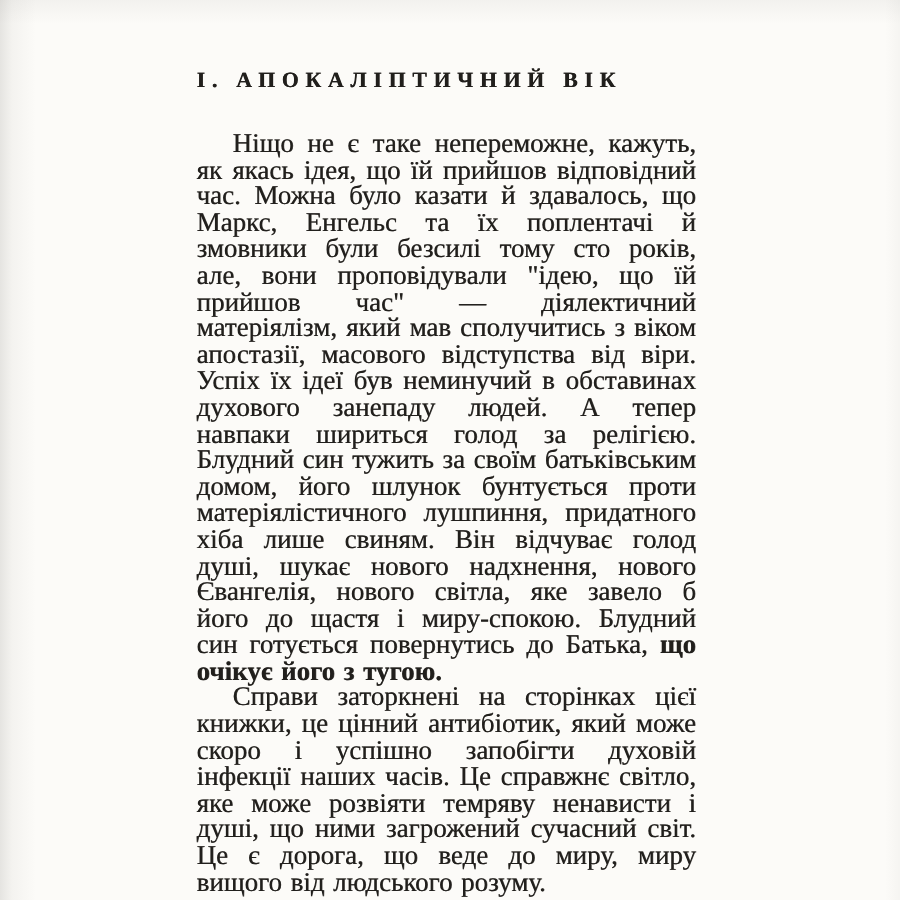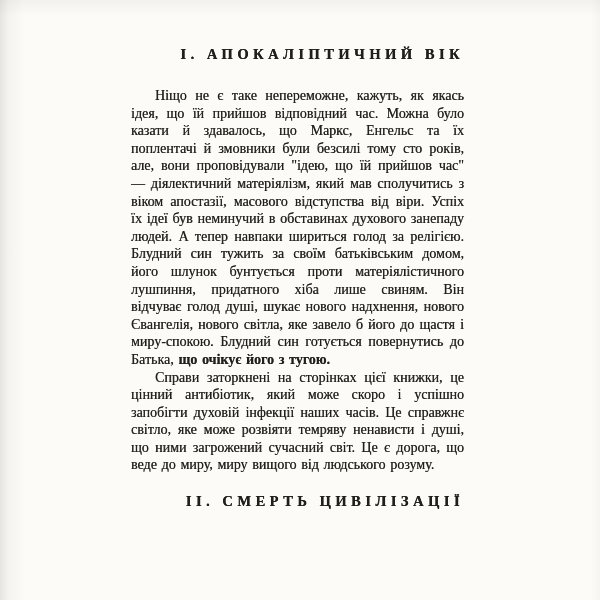--- a/index.html
+++ b/index.html
@@ -21,31 +21,31 @@
   .page {
     box-sizing: border-box;
     width: 600px;
     height: 600px;
     padding: 46px 136px 0 131px;
   }
   .chapter-heading {
     font-size: 14.5px;
     font-weight: bold;
     letter-spacing: 4.5px;
-    text-align: right;
+    text-align: left;
     margin: 0 0 24px 0;
     white-space: nowrap;
     text-shadow: 0.3px 0 0 currentColor;
   }
   .chapter-heading.second {
     margin-top: 19px;
   }
   p.body-para {
     margin: 0;
-    font-size: 14px;
+    font-size: 18px;
     line-height: 17.6px;
     text-align: justify;
     text-indent: 24px;
     word-spacing: 1.2px;
     hyphens: auto;
     -webkit-hyphens: auto;
     text-shadow: 0.3px 0 0 rgba(33,31,28,0.75);
   }
   p.body-para .b {
     font-weight: bold;

